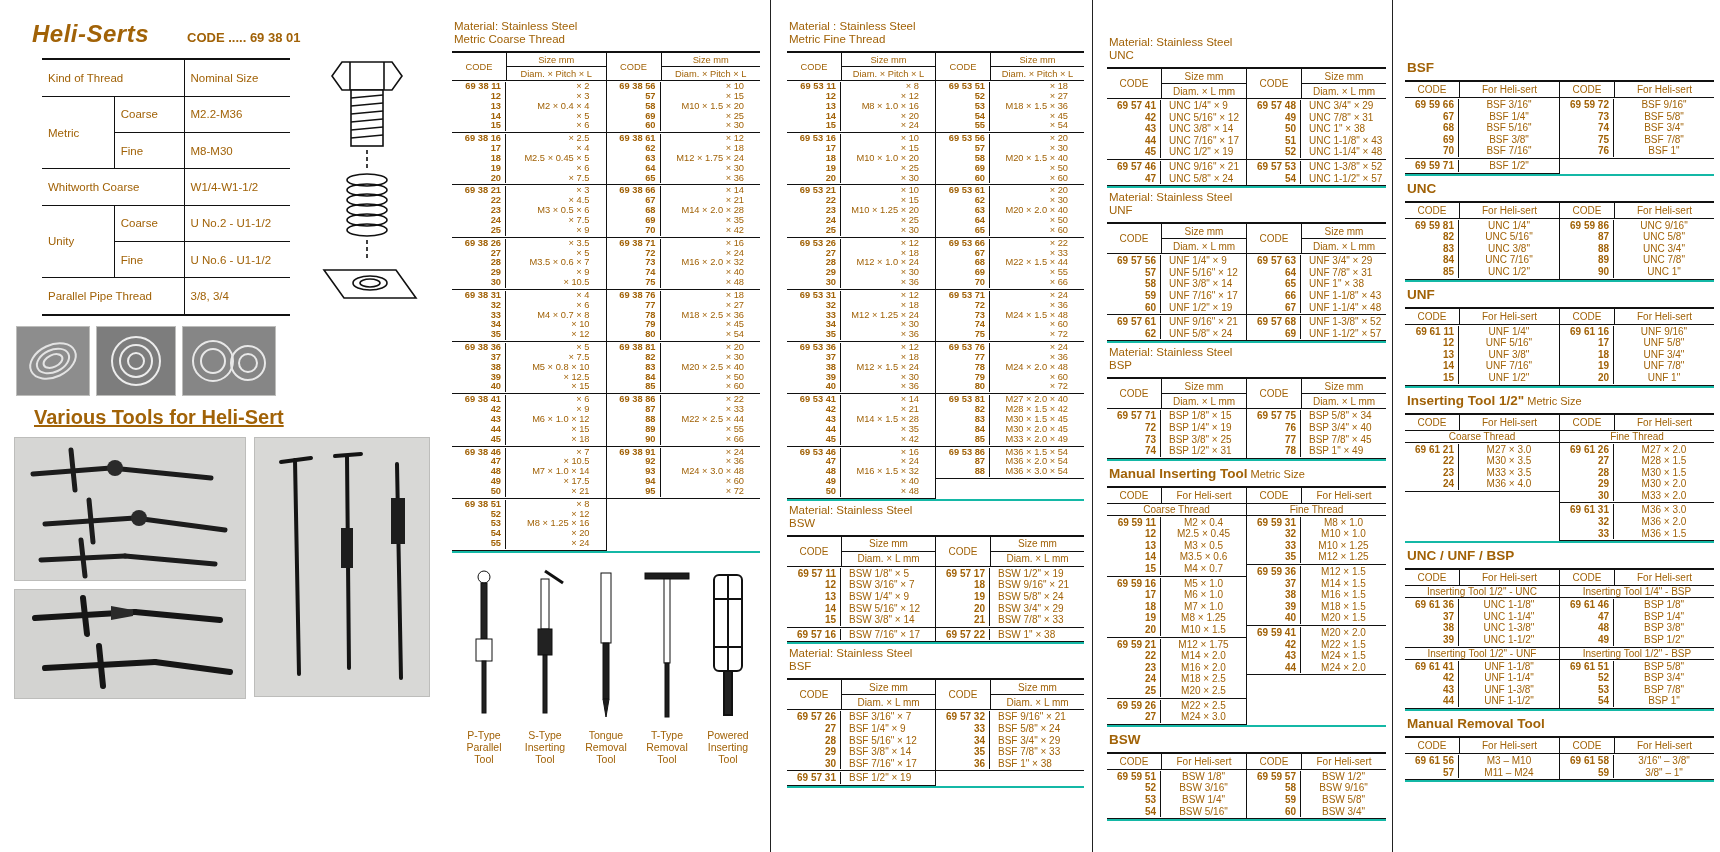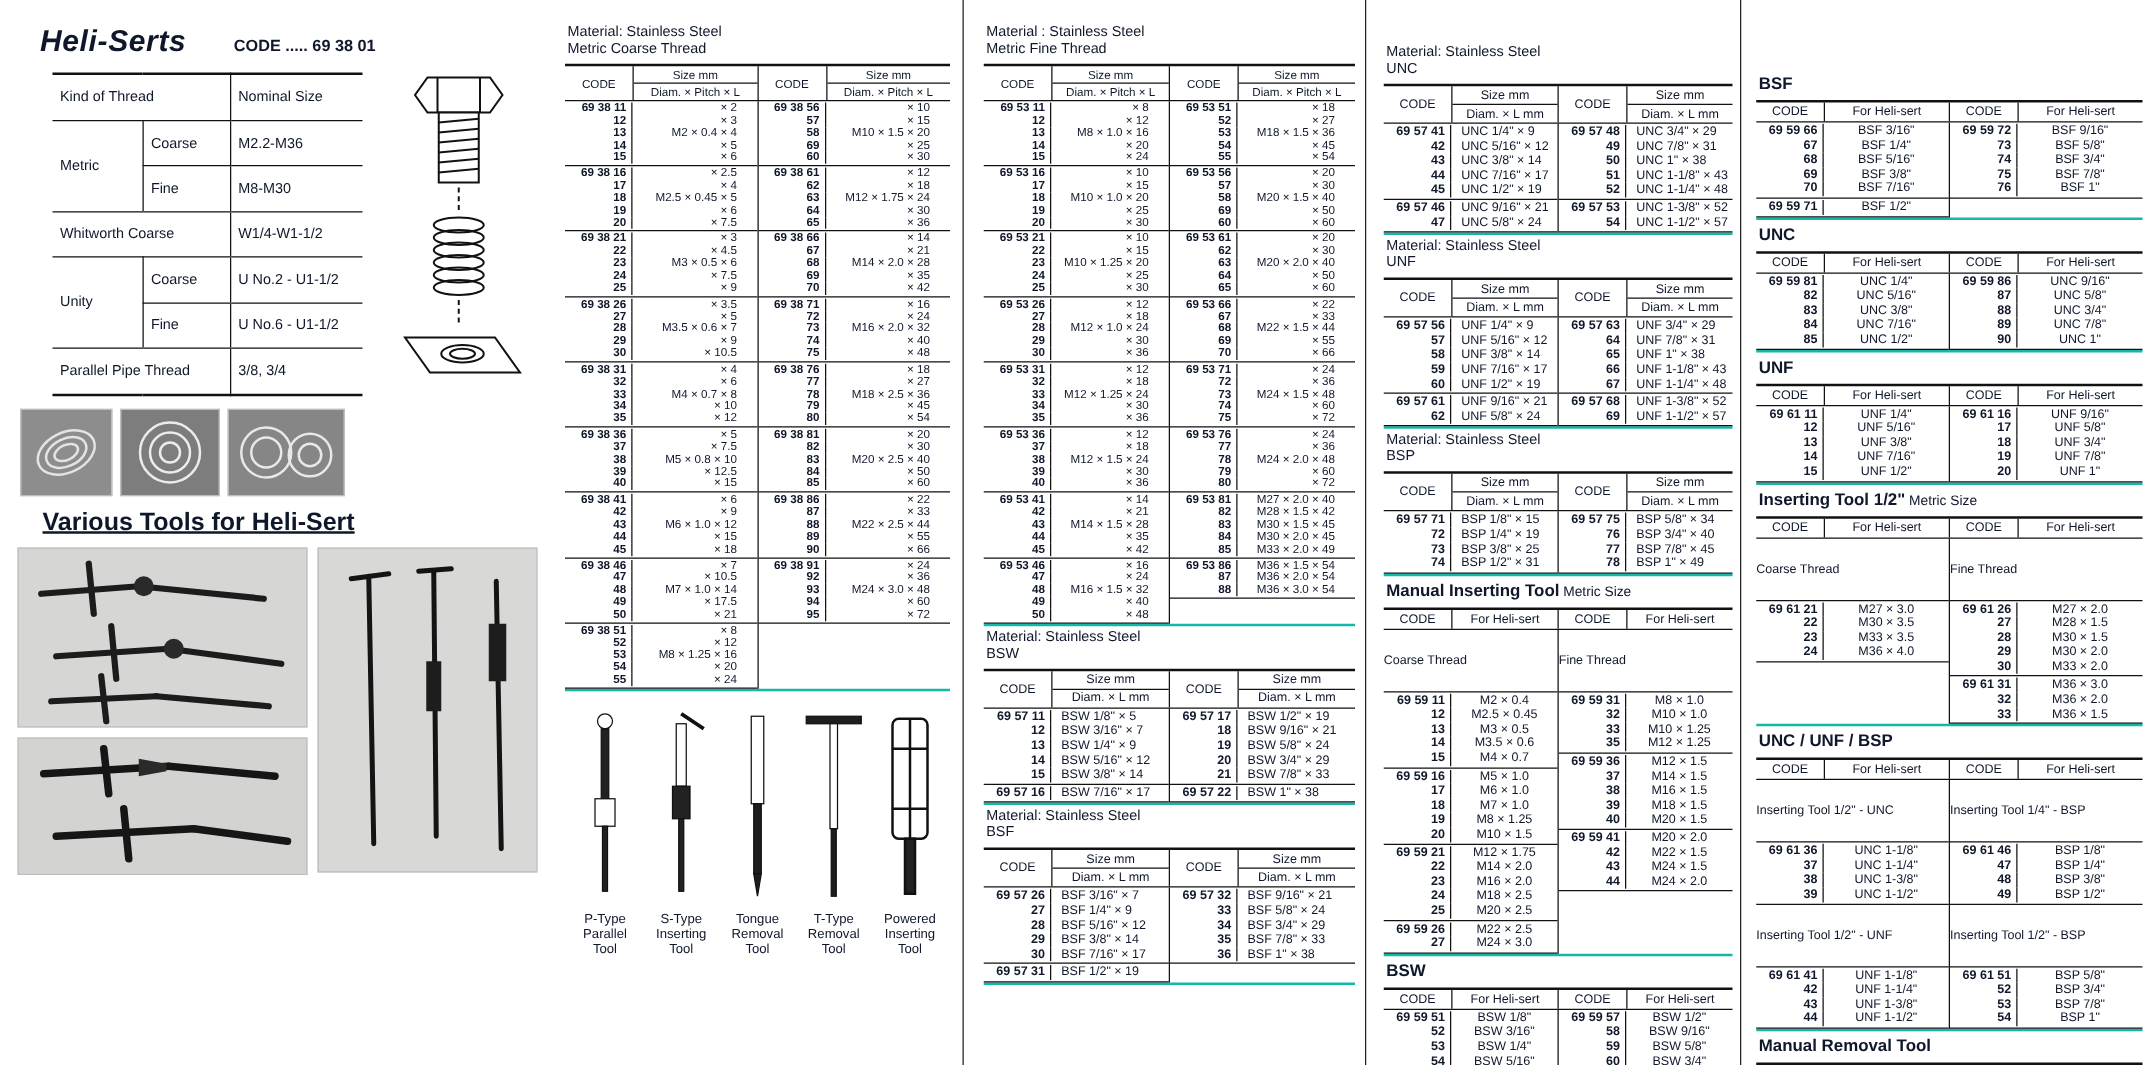--- a/index.html
+++ b/index.html
@@ -1,17 +1,17 @@
 <!DOCTYPE html>
 <html><head>
 <meta charset="utf-8">
 <style>
   html,body{margin:0;padding:0;background:#e9e9e6;}
   .page{position:relative;width:1720px;height:852px;background:#ffffff;overflow:hidden;
-        font-family:"Liberation Sans", sans-serif;color:#0f172a;display:flex;}
+        font-family:"Liberation Sans", sans-serif;color:#a16207;display:flex;}
   .col{box-sizing:border-box;height:852px;}
   .col.ruled{border-left:1px solid #222;}
   .col-left{width:440px;padding:14px 10px 0 14px;}
   .col-2{width:330px;padding:20px 10px 0 12px;}
   .col-3{width:322px;padding:20px 8px 0 16px;}
   .col-4{width:300px;padding:36px 6px 0 14px;}
   .col-5{width:328px;padding:58px 6px 0 12px;}
 
   
   .hs-header{display:flex;align-items:baseline;gap:38px;margin:6px 0 10px 18px;}
@@ -43,21 +43,21 @@
   .h-code{width:54px;flex-shrink:0;display:flex;align-items:center;justify-content:center;}
   .h-size{flex:1;border-left:1px solid #111;}
   .h-size .hs-top{border-bottom:1px solid #111;padding:1.5px 0;}
   .h-size .hs-bot{padding:1.5px 0;}
   .h-size.hs-single{display:flex;align-items:center;justify-content:center;padding:2px 0;}
   .hsep{border-left:1.5px solid #111;}
   .ct-body{display:flex;align-items:stretch;}
   .ct-half{flex:1;display:flex;flex-direction:column;min-width:0;}
   .ct-half.hsep{border-left:1.5px solid #111;}
   .grp{border-bottom:1px solid #111;padding:1px 0;}
-  .sub-band{border-bottom:1px solid #111;text-align:left;padding:19px 0;}
+  .sub-band{border-bottom:1px solid #111;text-align:center;padding:0 0;}
   .row{display:flex;line-height:10.6px;}
   .dense .row{line-height:9.85px;}
   .roomy .row{line-height:11.6px;}
   .row .c{width:54px;flex-shrink:0;text-align:right;padding-right:4px;font-weight:bold;border-right:1px solid #111;box-sizing:border-box;}
   .row .s{flex:1;min-width:0;white-space:nowrap;}
   .al-right .row .s{text-align:right;padding-right:16px;box-sizing:border-box;}
   .al-left .row .s{text-align:left;padding-left:8px;}
   .al-center .row .s{text-align:center;}
   .fill{flex:1;}
 

